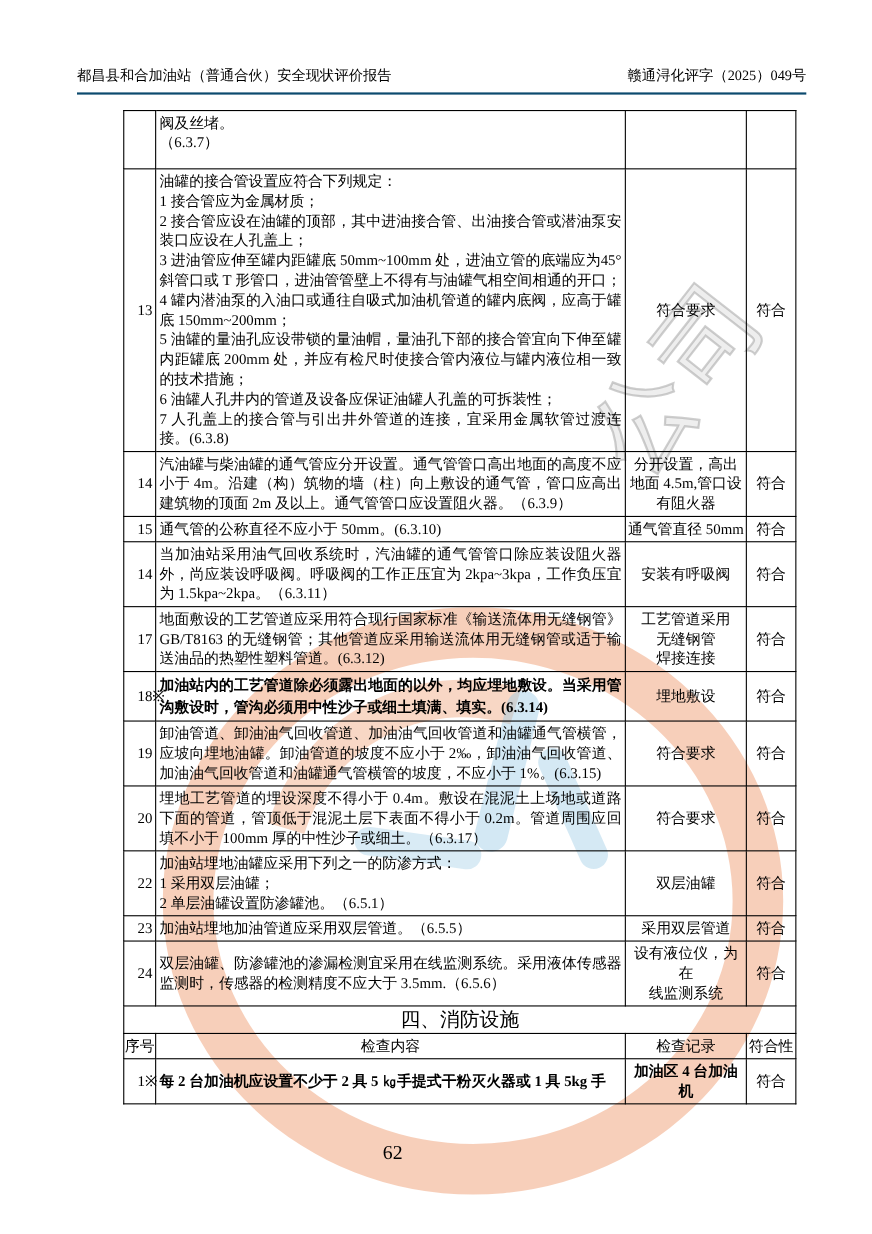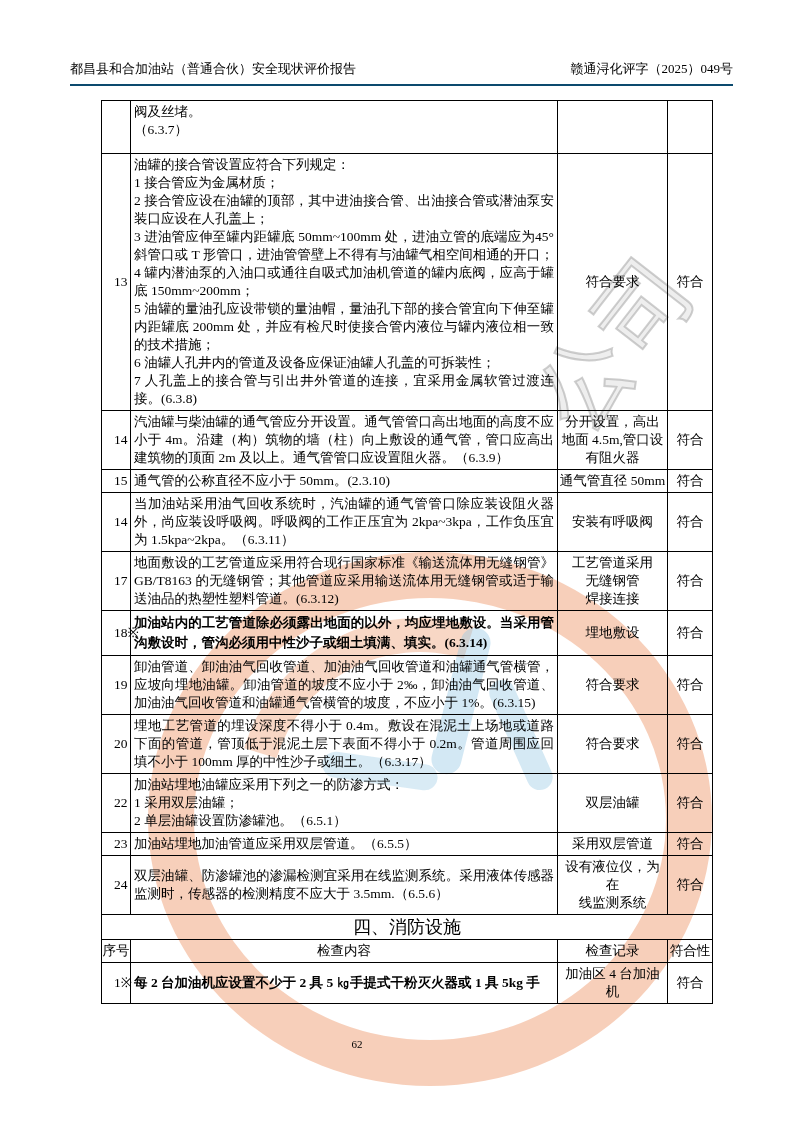--- a/index.html
+++ b/index.html
@@ -22,23 +22,23 @@
     background:rgba(150,200,228,0.36);transform:rotate(8deg);}
   .wm-text{left:520px;top:296px;font-size:92px;line-height:1.0;letter-spacing:4px;
     font-family:"Liberation Serif","DejaVu Serif",serif;
     color:rgba(178,178,178,0.22);-webkit-text-stroke:2px rgba(165,165,165,0.55);
     transform:rotate(-52deg);white-space:nowrap;}
   
   .page-header{position:absolute;z-index:1;left:70px;top:60px;width:663px;
     display:flex;justify-content:space-between;align-items:flex-end;
     font-size:13px;border-bottom:2px solid #0c4a6e;padding-bottom:6px;}
   .footer{position:absolute;z-index:1;left:0;top:1038px;width:714px;
-    text-align:center;font-size:11px;}
+    text-align:center;font-size:18px;}
   
-  .tbl-wrap{position:absolute;z-index:1;left:101px;top:100px;width:611px;}
+  .tbl-wrap{position:absolute;z-index:1;left:112px;top:100px;width:611px;}
   table{border-collapse:collapse;table-layout:fixed;width:611px;
     font-size:13.5px;line-height:18px;}
   td{border:1px solid #000;vertical-align:middle;padding:2px 3px;
     white-space:pre-line;word-break:break-all;}
   td.no{text-align:center;padding:2px 12px;white-space:nowrap;overflow:visible;}
   td.content{text-align:justify;}
   td.record,td.result{text-align:center;padding:2px 1px;}
   tr.bold td.content{font-weight:bold;line-height:20px;}
   td.section{text-align:center;font-size:18px;padding:3px 0;}
   td.colhead{text-align:center;padding:2px 0;margin-left:16px;}
@@ -89,21 +89,21 @@
         <td class="result">符合</td>
       </tr>
       <tr>
         <td class="no">14</td>
         <td class="content">汽油罐与柴油罐的通气管应分开设置。通气管管口高出地面的高度不应小于 4m。沿建（构）筑物的墙（柱）向上敷设的通气管，管口应高出建筑物的顶面 2m 及以上。通气管管口应设置阻火器。（6.3.9）</td>
         <td class="record">分开设置，高出地面 4.5m,管口设有阻火器</td>
         <td class="result">符合</td>
       </tr>
       <tr>
         <td class="no">15</td>
-        <td class="content">通气管的公称直径不应小于 50mm。(2.3.10)</td>
+        <td class="content">通气管的公称直径不应小于 50mm。(6.3.10)</td>
         <td class="record">通气管直径 50mm</td>
         <td class="result">符合</td>
       </tr>
       <tr>
         <td class="no">14</td>
         <td class="content">当加油站采用油气回收系统时，汽油罐的通气管管口除应装设阻火器外，尚应装设呼吸阀。呼吸阀的工作正压宜为 2kpa~3kpa，工作负压宜为 1.5kpa~2kpa。（6.3.11）</td>
         <td class="record">安装有呼吸阀</td>
         <td class="result">符合</td>
       </tr>
       <tr>
@@ -158,20 +158,20 @@
       </tr>
       <tr>
         <td class="colhead">序号</td>
         <td class="colhead">检查内容</td>
         <td class="colhead">检查记录</td>
         <td class="colhead">符合性</td>
       </tr>
       <tr class="bold">
         <td class="no">1※</td>
         <td class="content" style="white-space:nowrap;overflow:hidden;">每 2 台加油机应设置不少于 2 具 5 ㎏手提式干粉灭火器或 1 具 5kg 手</td>
-        <td class="record" style="font-weight:normal;margin-top:15px;">加油区 4 台加油机</td>
+        <td class="record" style="font-weight:bold;margin-top:15px;">加油区 4 台加油机</td>
         <td class="result" style="font-weight:normal;">符合</td>
       </tr>
     </tbody>
   </table>
 </div>
 
 <div class="footer">62</div>
 
 </body></html>

